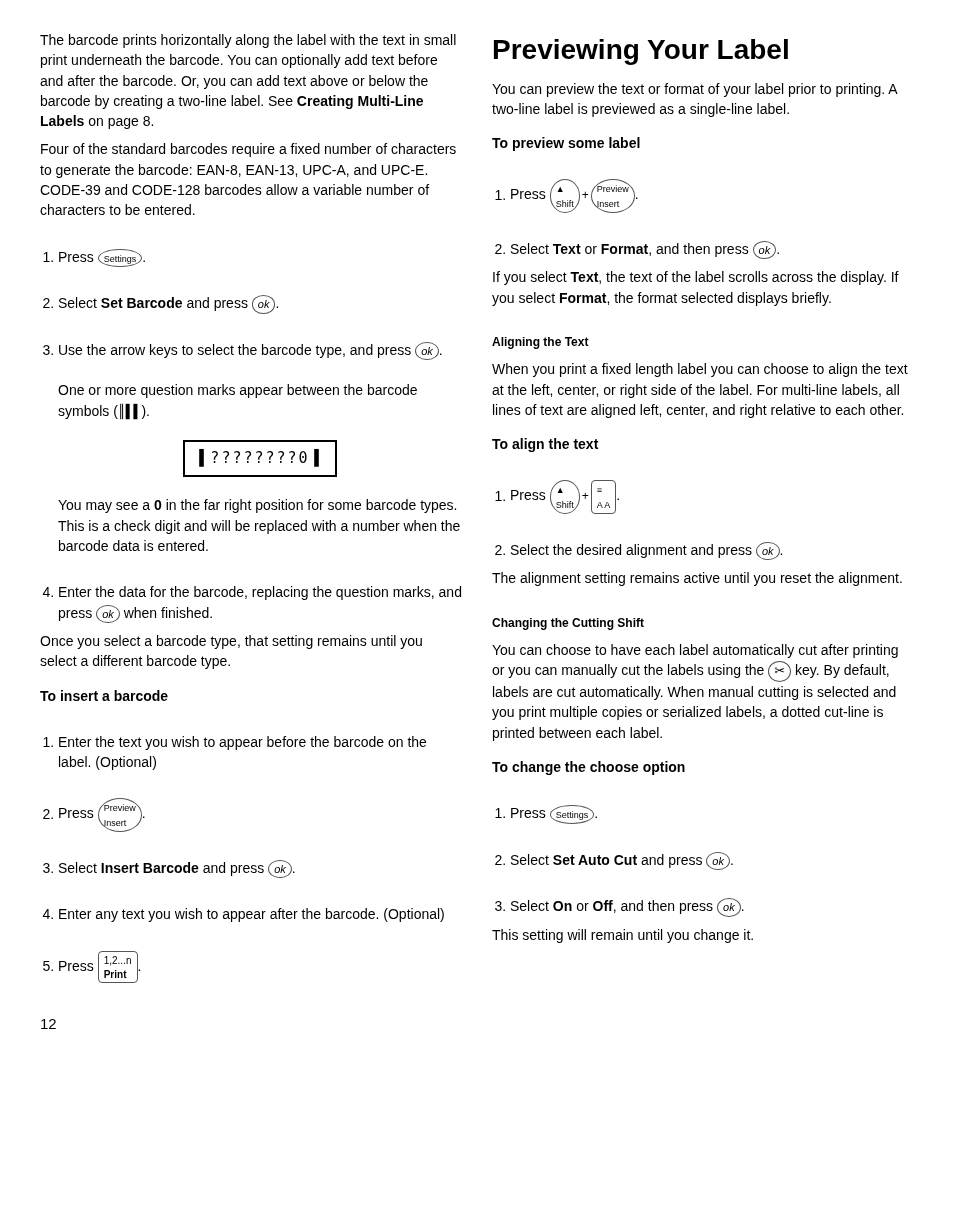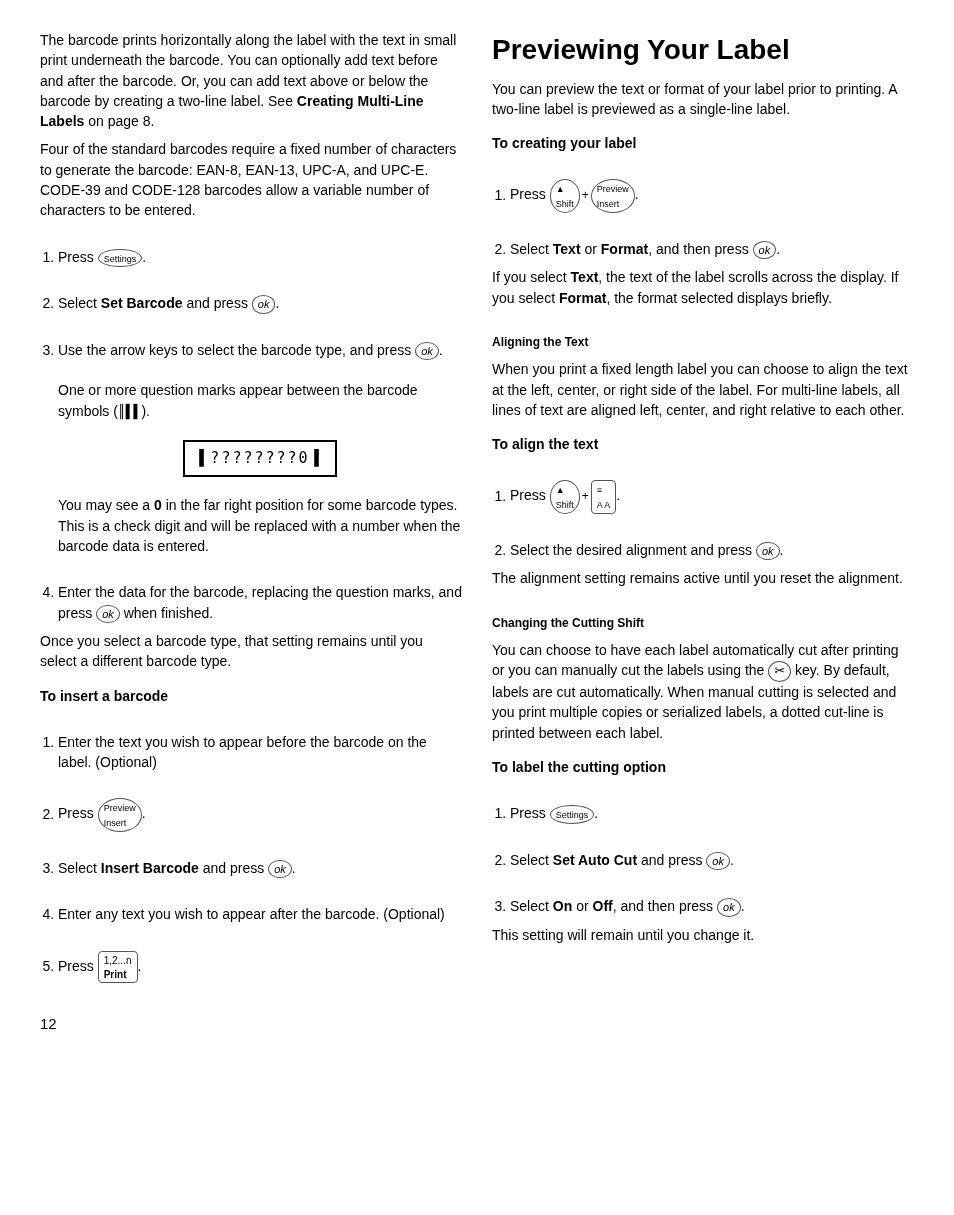--- a/index.html
+++ b/index.html
@@ -163,21 +163,21 @@
       </li>
     </ol>
 
     <div class="page-num">12</div>
   </div>
 
   <div class="right-col">
     <h2>Previewing Your Label</h2>
     <p>You can preview the text or format of your label prior to printing. A two-line label is previewed as a single-line label.</p>
 
-    <div class="section-heading">To creating your label</div>
+    <div class="section-heading">To preview some label</div>
     <ol>
       <li>
         Press
         <span class="btn-combo">
           <span class="btn-icon"><span style="font-size:9px;">▲<br>Shift</span></span>
           <span class="plus-sign">+</span>
           <span class="btn-icon"><span style="font-size:9px;">Preview<br>Insert</span></span>
         </span>.
       </li>
       <li>
@@ -205,21 +205,21 @@
         Select the desired alignment and press <span class="btn-icon"><em>ok</em></span>.
       </li>
     </ol>
     <p>The alignment setting remains active until you reset the alignment.</p>
 
     <h3>Changing the Cutting Shift</h3>
     <p>
       <span>You can choose to have each label automatically cut after printing or you can manually cut the labels using the </span><span class="btn-icon"><span class="scissors-icon">✂</span></span><span> key. By default, labels are cut automatically. When manual cutting is selected and you print multiple copies or serialized labels, a dotted cut-line is printed between each label.</span>
     </p>
 
-    <div class="section-heading">To label the cutting option</div>
+    <div class="section-heading">To change the choose option</div>
     <ol>
       <li>
         Press <span class="btn-icon"><span style="font-size:9px;">Settings</span></span>.
       </li>
       <li>
         Select <strong>Set Auto Cut</strong> and press <span class="btn-icon"><em>ok</em></span>.
       </li>
       <li>
         Select <strong>On</strong> or <strong>Off</strong>, and then press <span class="btn-icon"><em>ok</em></span>.
       </li>

